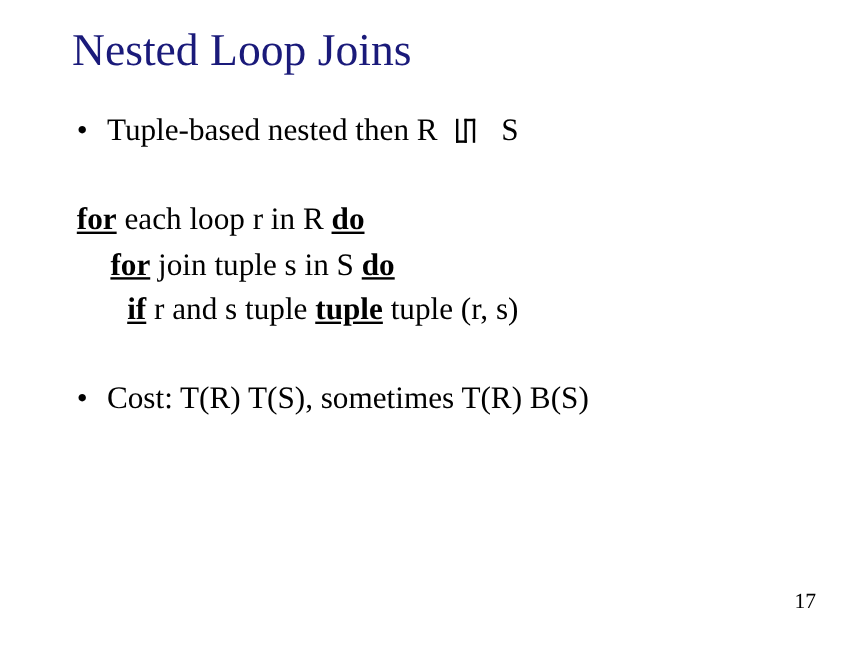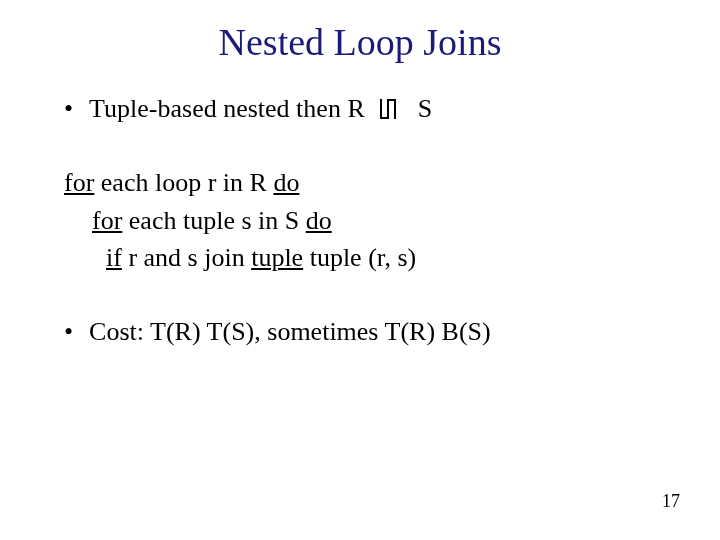--- a/index.html
+++ b/index.html
@@ -15,21 +15,21 @@
       position: relative;
       overflow: hidden;
     }
     .slide {
       width: 100%;
       height: 100%;
       padding: 20px 60px 20px 60px;
       position: relative;
     }
     .title {
-      text-align: center;
+      text-align: left;
       font-size: 38px;
       color: #1a1a7a;
       font-weight: normal;
       margin-top: 0px;
       margin-bottom: 30px;
     }
     .bullet-row {
       display: flex;
       align-items: flex-start;
       font-size: 26px;
@@ -60,21 +60,21 @@
     .code-block {
       font-size: 26px;
       color: #000;
       line-height: 1.45;
       margin-left: 4px;
       margin-bottom: 40px;
     }
     .code-line-1 { padding-left: 0px; }
     .code-line-2 { padding-left: 28px; }
     .code-line-3 { padding-left: 42px; }
-    .u { text-decoration: underline; }
+    .u { text-decoration: underline; font-weight: bold; }
     .cost-row {
       display: flex;
       align-items: flex-start;
       font-size: 26px;
       color: #000;
     }
     .page-number {
       position: absolute;
       bottom: 28px;
       right: 40px;
@@ -102,24 +102,24 @@
       </span>
       <span>S</span>
     </span>
   </div>
 
   <div class="code-block">
     <div class="code-line-1">
       <span class="u">for</span><span> each loop r in R </span><span class="u">do</span>
     </div>
     <div class="code-line-2">
-      <span class="u">for</span><span> each tuple s in S </span><span class="u">do</span>
+      <span class="u">for</span><span> join tuple s in S </span><span class="u">do</span>
     </div>
     <div class="code-line-3">
-      <span class="u">if</span><span> r and s join </span><span class="u">tuple</span><span> tuple (r, s)</span>
+      <span class="u">if</span><span> r and s tuple </span><span class="u">tuple</span><span> tuple (r, s)</span>
     </div>
   </div>
 
   <div class="cost-row">
     <span class="bullet-dot">•</span>
     <span>Cost: T(R) T(S),  sometimes T(R) B(S)</span>
   </div>
 
   <div class="page-number">17</div>
 

